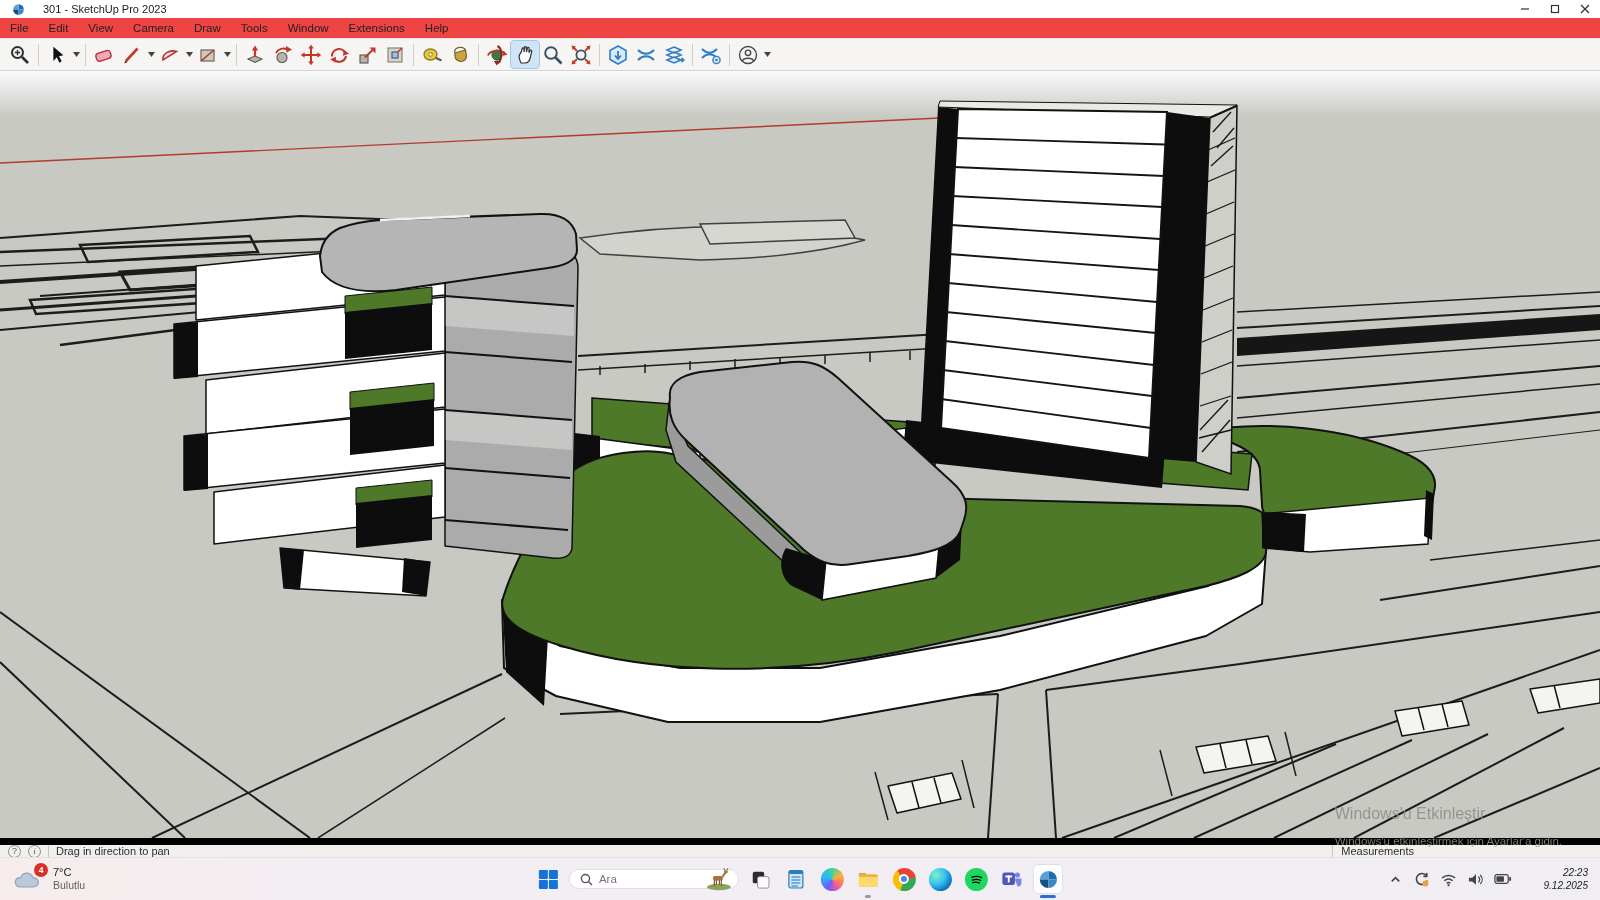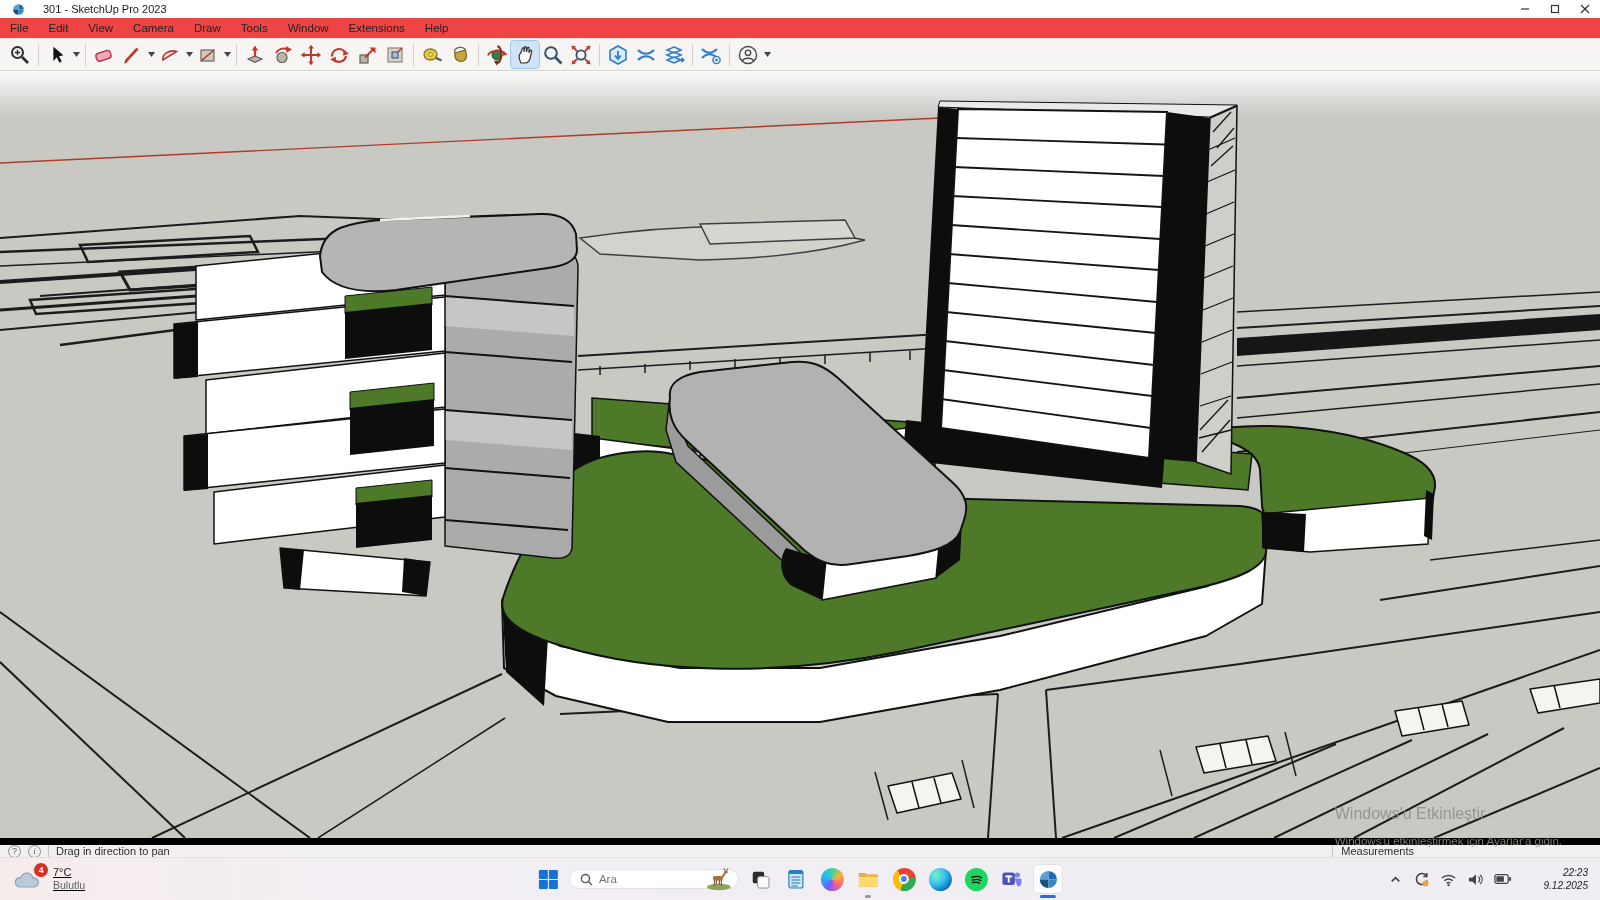--- a/index.html
+++ b/index.html
@@ -37,21 +37,21 @@
   .sb-circle.info::before { content:"i"; font-style:italic; font-family:"Liberation Serif", serif; }
   .sb-sep { width:1px; height:13px; background:#c7c5c2; }
   .sb-right { margin-left:auto; display:flex; align-items:center; gap:8px;padding-left:44px; }
   .measure-box { width:170px; height:14px; border:none; border-bottom:1px solid #b9b7b3; background:transparent; font-size:11px; }
 
   
   .taskbar { height:43px; background:linear-gradient(90deg,#f7ecec 0%,#f2eef3 22%,#f1eef3 100%); border-top:1px solid #e4e0e4; position:relative; display:flex; align-items:center; }
   .weather { display:flex; align-items:center; gap:7px; padding-left:12px; width:230px; }
   .weather-glyph { position:relative; width:34px; height:26px; }
   .weather-badge { position:absolute; top:-3px; right:-2px; width:14px; height:14px; background:#d93025; color:#fff; border-radius:50%; font-size:8.5px; font-weight:bold; display:flex; align-items:center; justify-content:center; }
-  .weather-text { line-height:1.2;text-decoration:underline; }
+  .weather-text { line-height:1.2; }
   .weather-temp { font-size:11px; color:#1b1b1b; }
   .weather-cond { font-size:10.5px; color:#5f5f5f; }
   .tb-center { position:absolute; left:50%; top:0; height:100%; transform:translateX(-50.4%); display:flex; align-items:center; gap:6px; }
   .tb-item { width:30px; height:30px; display:flex; flex-direction:column; align-items:center; justify-content:center; border-radius:5px; position:relative; }
   .tb-item .dot { position:absolute; bottom:-4px; width:6px; height:3px; border-radius:2px; background:#9a98a0; }
   .tb-item.active { background:#fdfdfe; border:1px solid #e2dfe4; }
   .tb-item.active .dot { width:16px; background:#2b70c9; bottom:-5px; }
   .search-pill { width:170px; height:20px; background:#ffffff; border:1px solid #e2dee4; border-radius:16px; display:flex; align-items:center; padding:0 5px 0 10px; gap:6px; }
   .search-pill input { border:none; outline:none; flex:1; min-width:20px; font-size:11.5px; color:#444; background:transparent; font-family:"Liberation Sans", sans-serif; }
   .chrome-icon { width:23px; height:23px; border-radius:50%; background:conic-gradient(from -40deg,#ea4335 0deg 120deg,#34a853 120deg 240deg,#fbbc05 240deg 360deg); display:flex; align-items:center; justify-content:center; }

